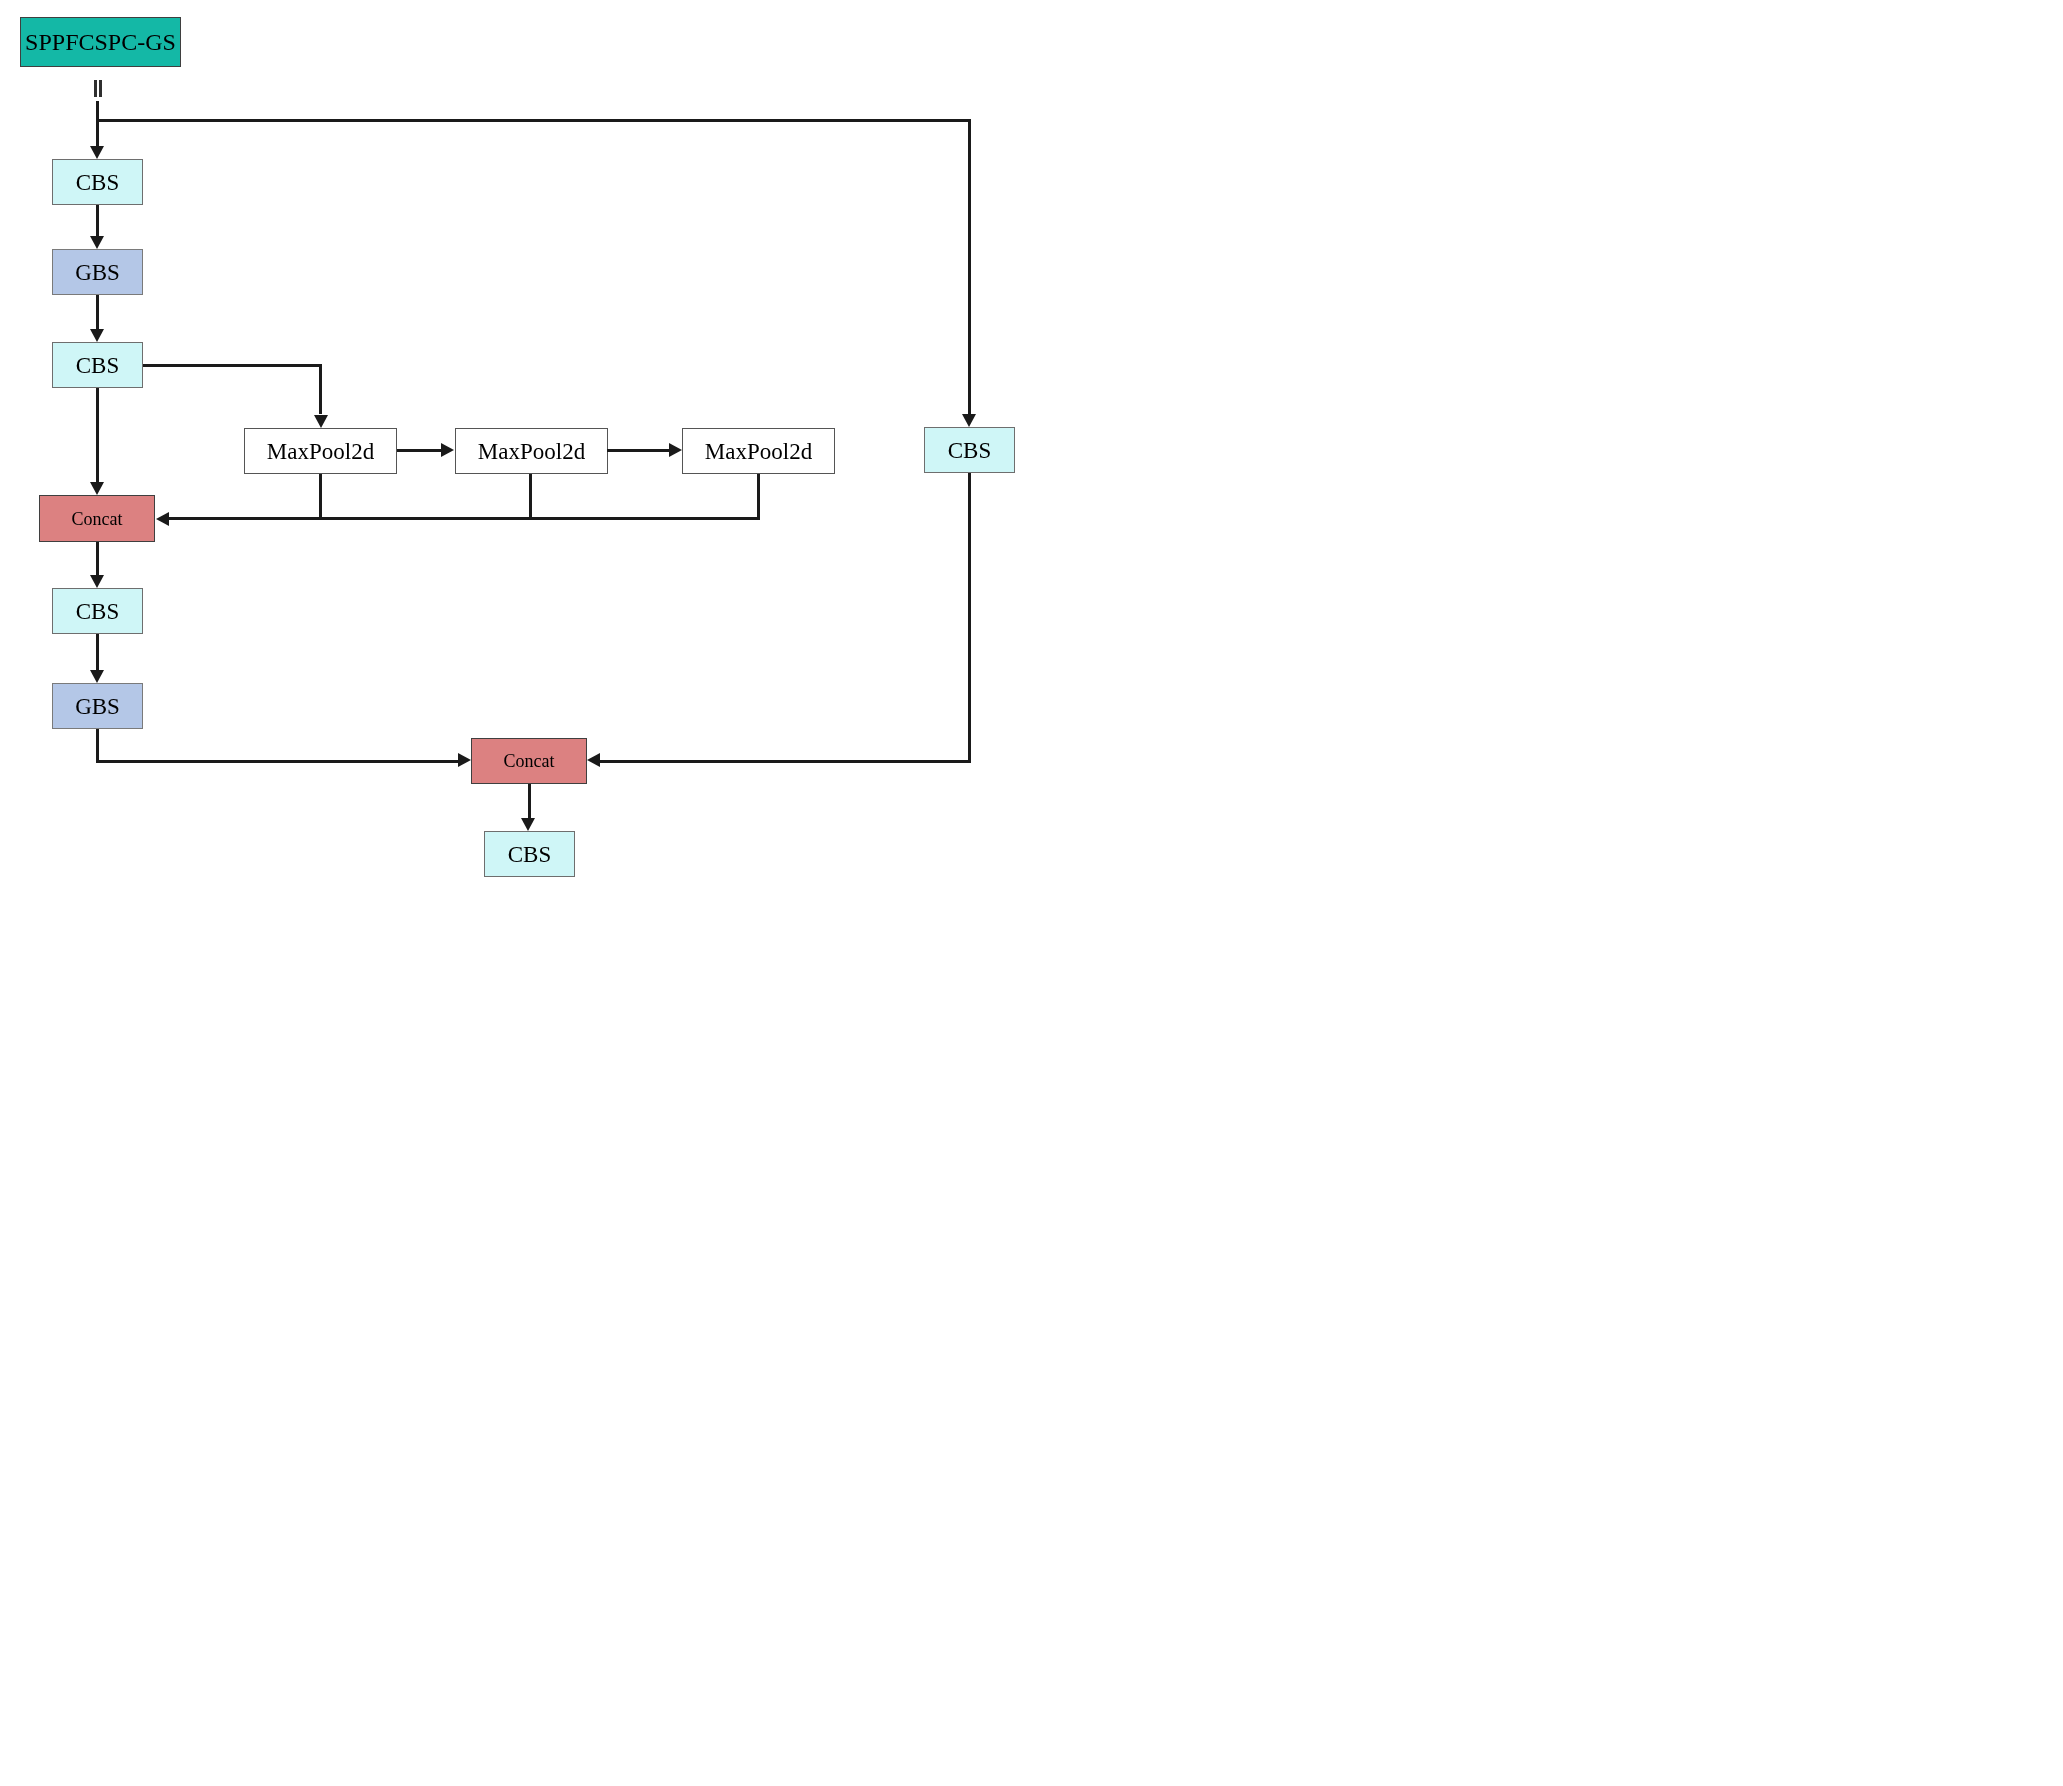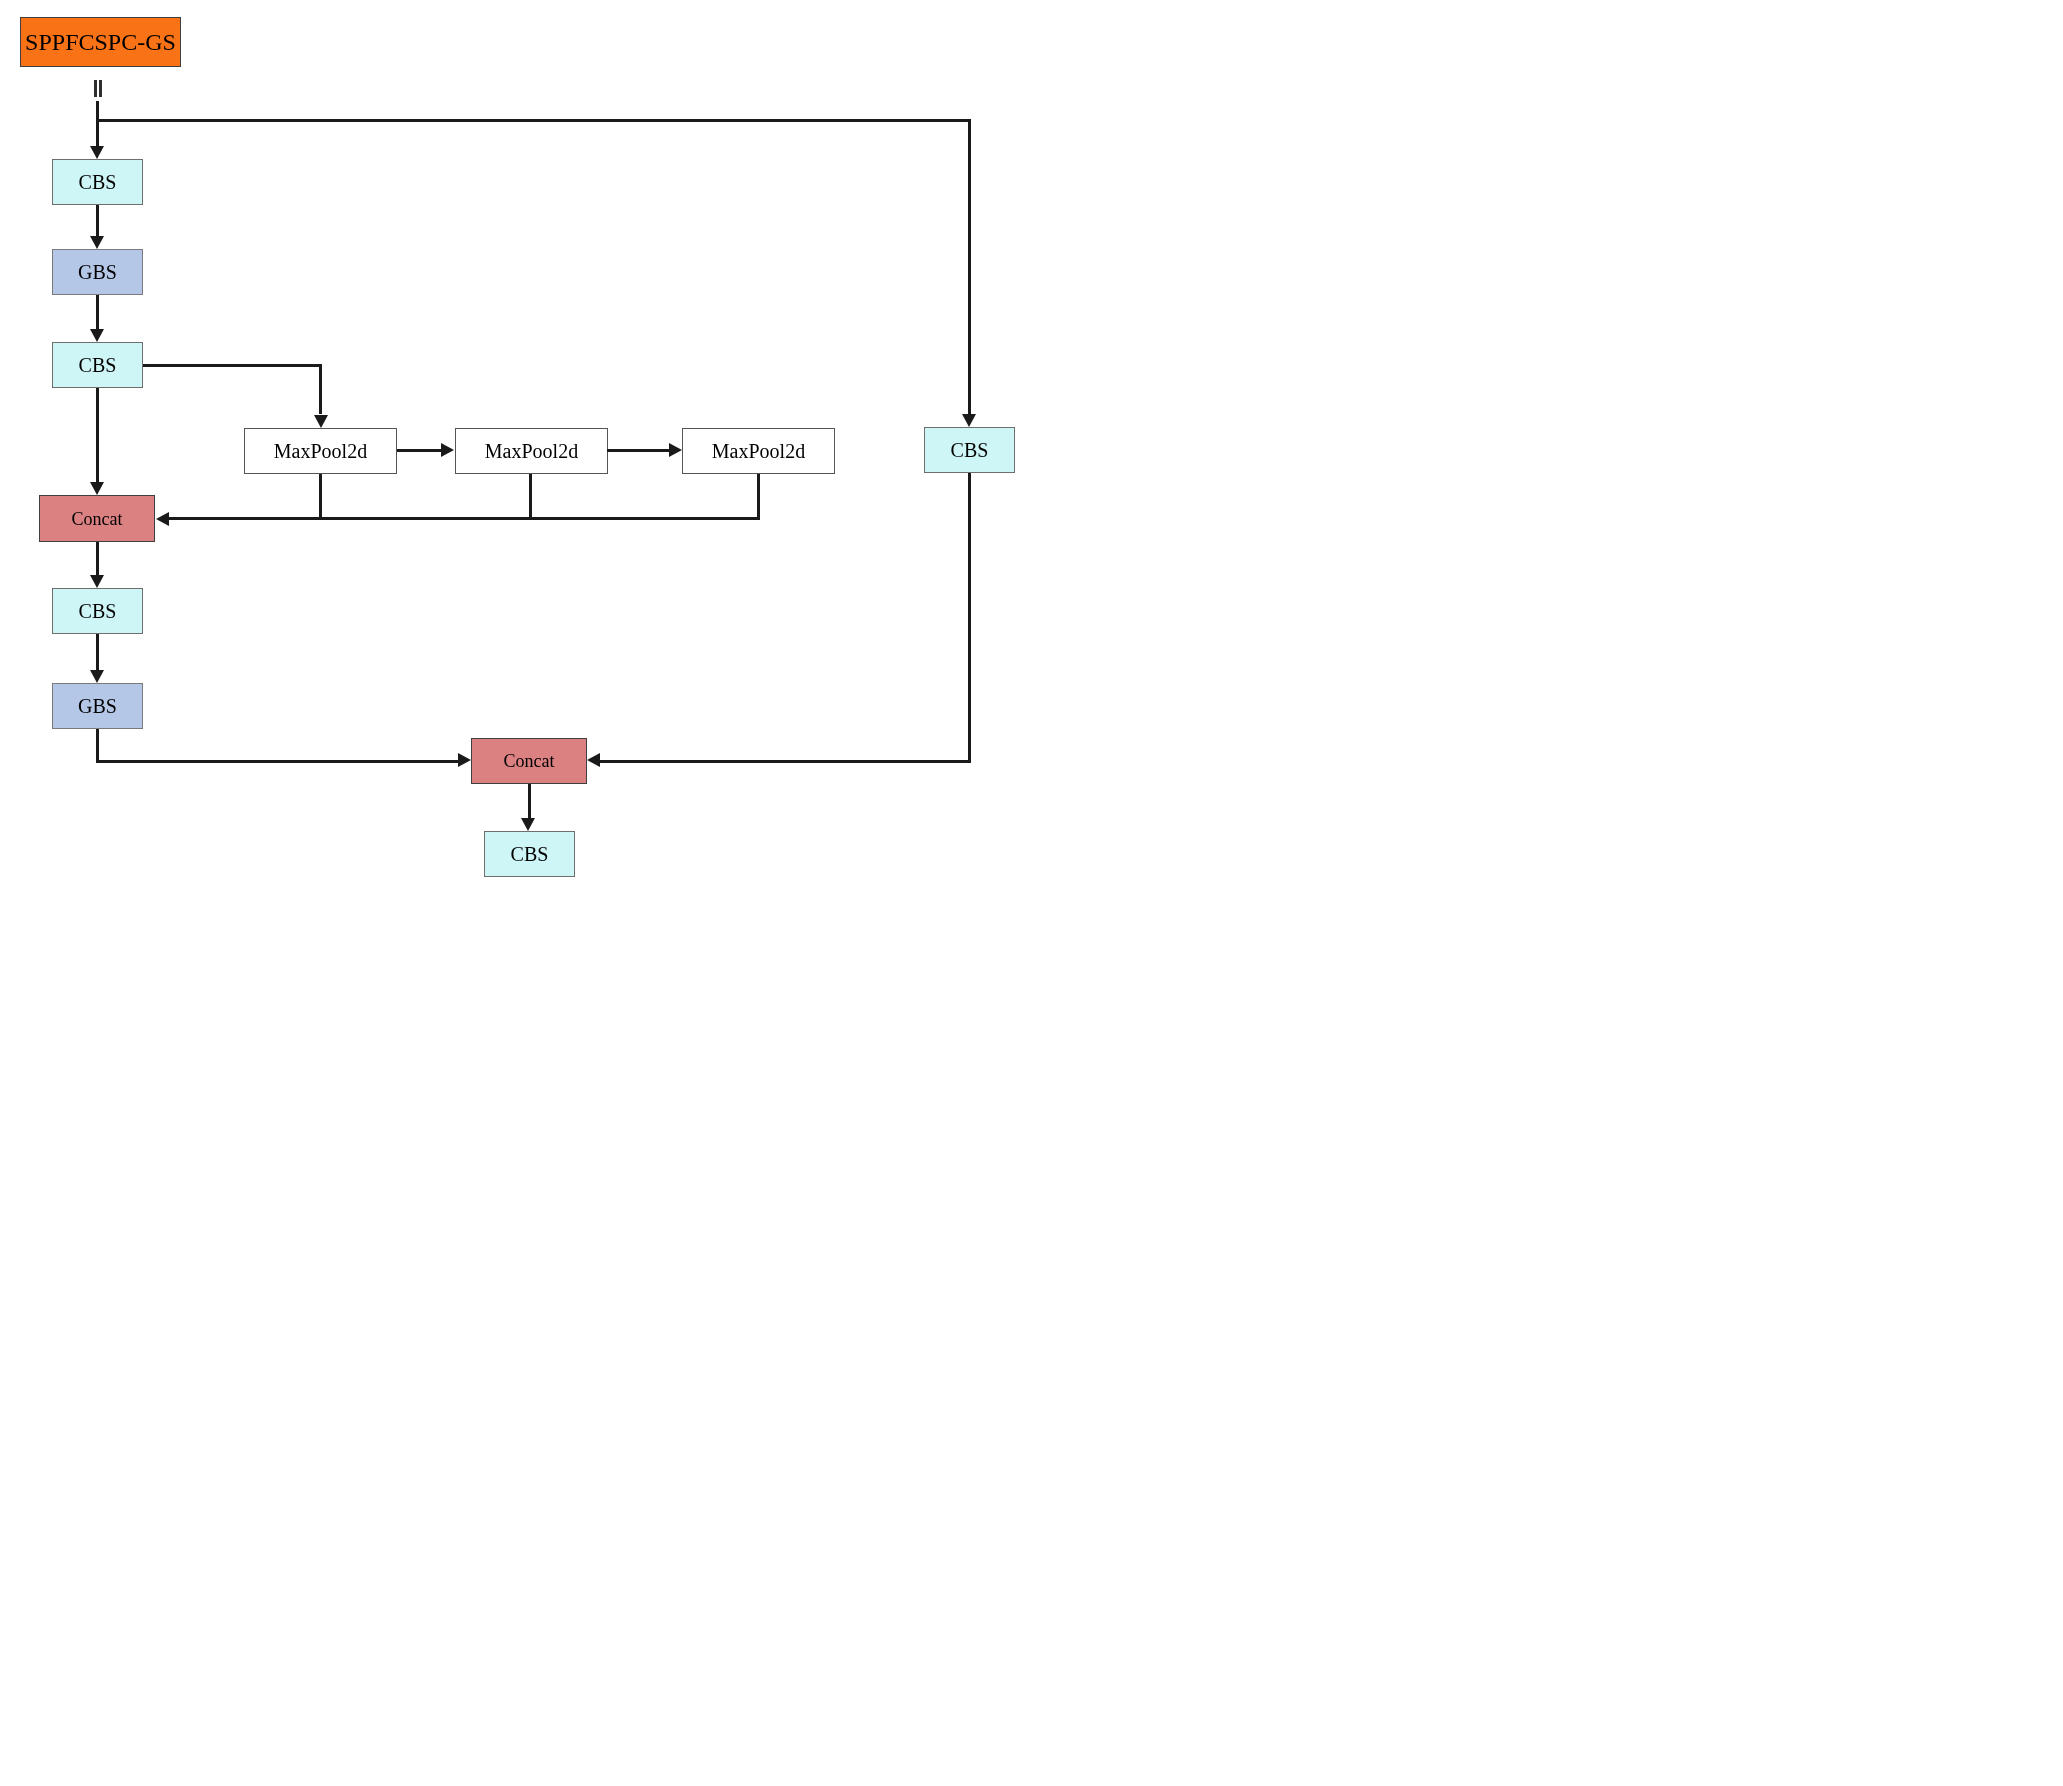--- a/index.html
+++ b/index.html
@@ -16,21 +16,21 @@
     color: #000000;
     overflow: hidden;
   }
   
   .node {
     position: absolute;
     display: flex;
     align-items: center;
     justify-content: center;
     box-sizing: border-box;
-    font-size: 20px;
+    font-size: 23px;
     line-height: 1;
     text-align: center;
     border: 1.7px solid #6e6e6e;
   }
   .node.module  { border-color: #3f3f3f; font-size: 24px; }
   .node.cbs     { border-color: #6e6e6e; }
   .node.gbs     { border-color: #7a7a7a; }
   .node.concat  { border-color: #3f3f3f; font-size: 18px; }
   .node.maxpool { border-color: #555555; background: #ffffff; text-align: center; }
 
@@ -95,21 +95,21 @@
   #ar-gbs2     { left: 90px;  top: 670px; }
   #ar-concat2l { left: 458px;  top: 753px; }
   #ar-concat2r { left: 587px;  top: 753px; }
   #ar-cbs4     { left: 521px;  top: 818px; }
 </style>
 </head>
 <body>
 
 <div class="canvas">
 
-  <div class="node module" id="n-module" style="background-color: #f97316;">SPPFCSPC-GS</div>
+  <div class="node module" id="n-module" style="background-color: #14b8a6;">SPPFCSPC-GS</div>
 
   <div class="node cbs" id="n-cbs1" style="background-color: rgb(207, 246, 247);">CBS</div>
 
   <div class="node gbs" id="n-gbs1" style="background-color: rgb(180, 199, 231);">GBS</div>
 
   <div class="node cbs" id="n-cbs2" style="background-color: rgb(207, 246, 247);">CBS</div>
 
   <div class="node maxpool" id="n-mp1" style="background-color: rgb(255, 255, 255);">MaxPool2d</div>
 
   <div class="node maxpool" id="n-mp2" style="background-color: rgb(255, 255, 255);">MaxPool2d</div>

